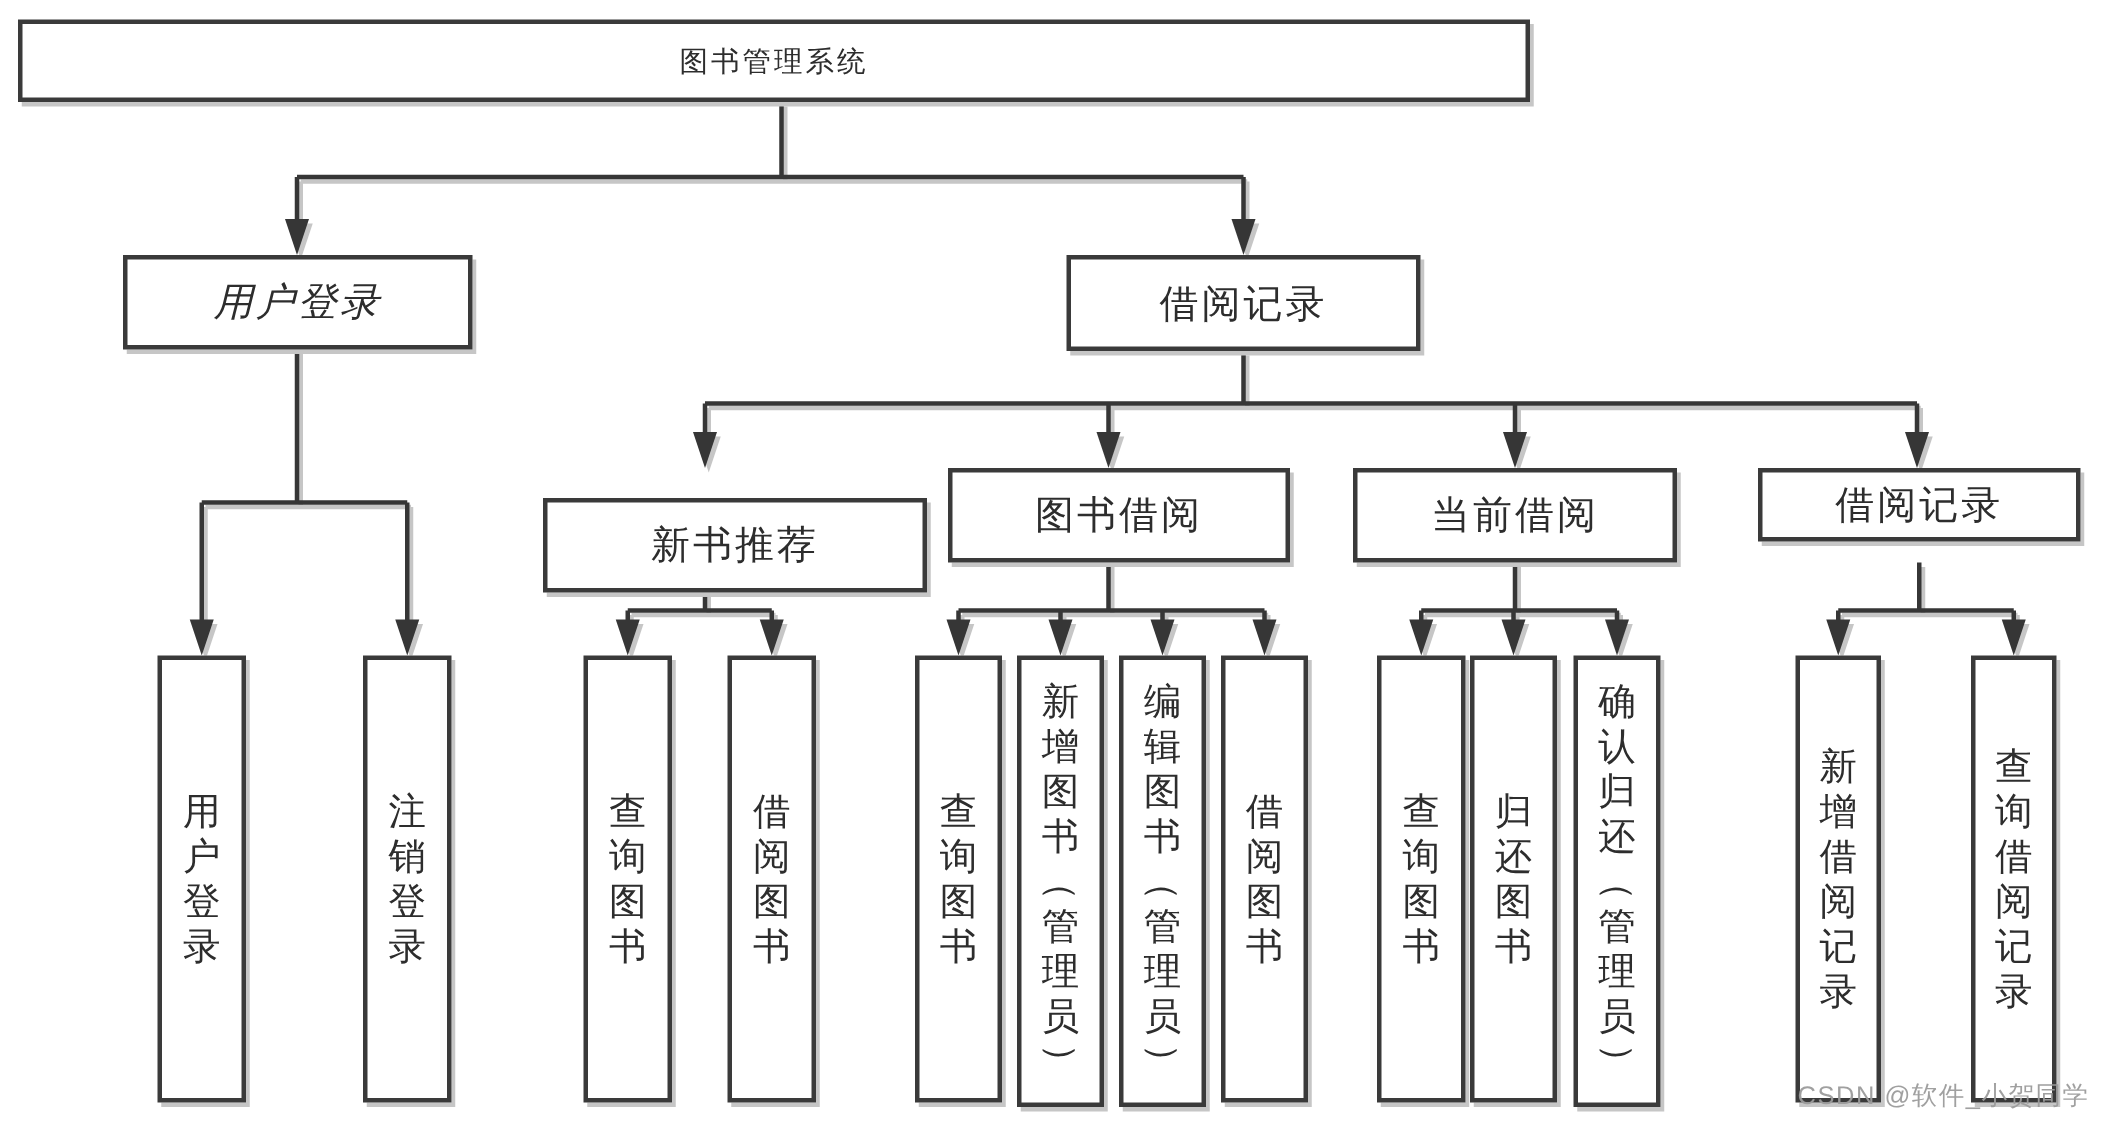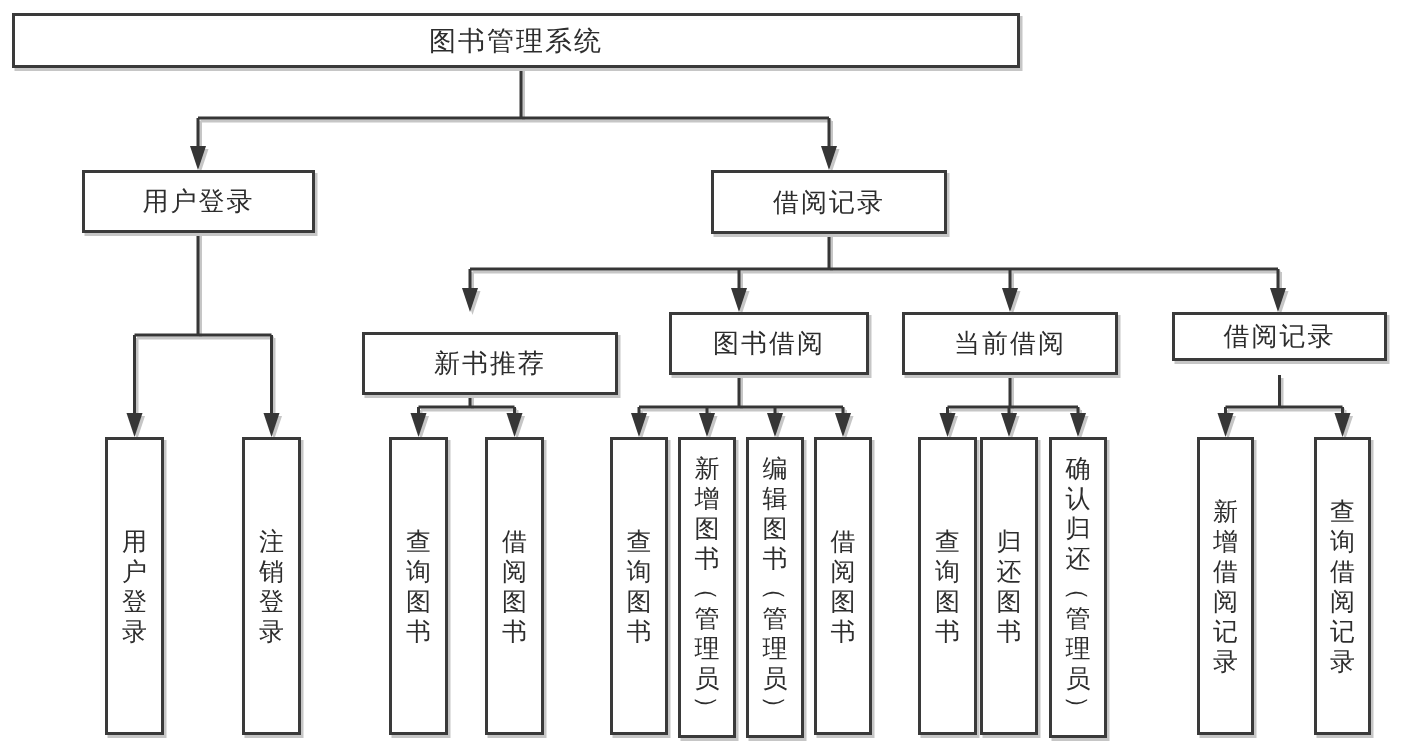--- a/index.html
+++ b/index.html
@@ -18,21 +18,21 @@
     background:#ffffff;
     border:3px solid #3a3a3a;
     box-shadow:2.5px 3px 0 #c6c6c6;
     display:flex;align-items:center;justify-content:center;
     color:#2d2d2d;
     font-size:26px;
     letter-spacing:2px;
     box-sizing:border-box;
     white-space:nowrap;
   }
-  .node.root{font-size:27px;}
+  .node.root{font-size:19px;}
   .leaf{
     position:absolute;
     background:#ffffff;
     border:3px solid #3a3a3a;
     box-shadow:2.5px 3px 0 #c6c6c6;
     display:flex;flex-direction:column;align-items:center;justify-content:center;
     color:#2d2d2d;
     box-sizing:border-box;
   }
   .vchar{display:block;height:30px;line-height:30px;font-size:25px;text-align:center;}
@@ -88,25 +88,25 @@
         <polygon points="1217.5,413 1233.5,413 1225.5,437" fill="currentColor"></polygon>
         <polygon points="1334.5,413 1350.5,413 1342.5,437" fill="currentColor"></polygon>
       </g>
     </defs>
     <use href="#wires" xlink:href="#wires" transform="translate(2.5,3)" class="wire-shadow"></use>
     <use href="#wires" xlink:href="#wires" class="wire-main"></use>
   </svg>
 
   <div class="node root" style="left:12px;top:13px;width:1008px;height:55px;">图书管理系统</div>
 
-  <div class="node" style="left:82px;top:170px;width:233px;height:63px;">用户登录</div>
+  <div class="node" style="left:82px;top:170px;width:233px;height:63px;font-style:italic;">用户登录</div>
   <div class="node" style="left:711px;top:170px;width:236px;height:64px;">借阅记录</div>
 
   <div class="node" style="left:362px;top:332px;width:256px;height:63px;">新书推荐</div>
-  <div class="node" style="left:632px;top:312px;width:200px;height:63px;margin-left:37px;">图书借阅</div>
+  <div class="node" style="left:632px;top:312px;width:228px;height:63px;">图书借阅</div>
   <div class="node" style="left:902px;top:312px;width:216px;height:63px;">当前借阅</div>
   <div class="node" style="left:1172px;top:312px;width:215px;height:49px;">借阅记录</div>
 
   <div class="leaf" style="left:105px;top:437px;width:59px;height:298px;">
     <span class="vlabel">
         <span class="vchar">用</span>
         <span class="vchar">户</span>
         <span class="vchar">登</span>
         <span class="vchar">录</span>
       </span>
@@ -224,14 +224,15 @@
     <span class="vlabel">
         <span class="vchar">查</span>
         <span class="vchar">询</span>
         <span class="vchar">借</span>
         <span class="vchar">阅</span>
         <span class="vchar">记</span>
         <span class="vchar">录</span>
       </span>
   </div>
 
+  <div class="watermark">CSDN @软件_小贺同学</div>
 
 </div>
 
 </body></html>

